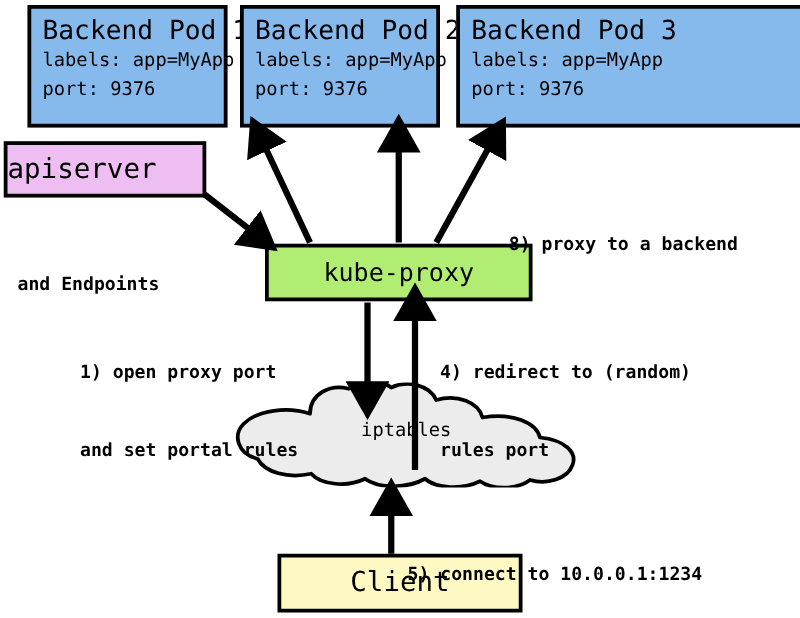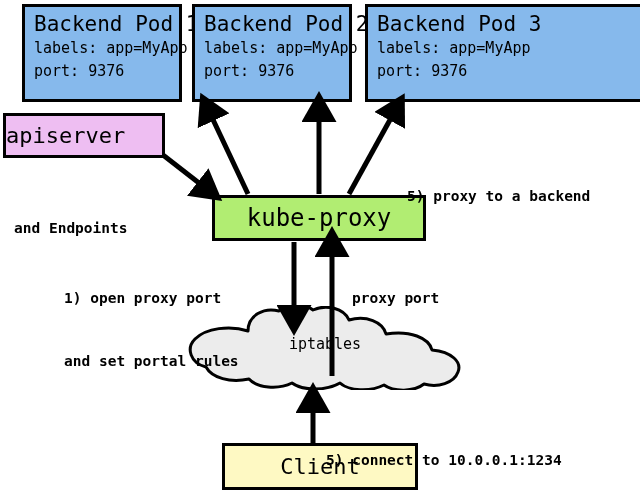--- a/index.html
+++ b/index.html
@@ -62,21 +62,21 @@
     line-height: 39px;
     text-align: left;
   }
 
   
   #kubeproxy {
     left: 212px; top: 195px; width: 214px; height: 46px;
     background: #b1ed72;
   }
   #kubeproxy .label-text {
-    font-size: 24px;
+    font-size: 20px;
     line-height: 40px;
     text-align: center;
   }
 
   
   #client {
     left: 222px; top: 443px; width: 196px; height: 47px;
     background: #fef9c3;
   }
   #client .label-text {
@@ -210,24 +210,25 @@
   <div class="step" id="step1">
     <div>and Endpoints</div>
   </div>
 
   <div class="step" id="step2">
     <div>1) open proxy port</div>
     <div>and set portal rules</div>
   </div>
 
   <div class="step" id="step4">
-    <div>proxy port</div>
+    <div>4) redirect to (random)</div>
+    <div>rules port</div>
   </div>
 
   <div class="step" id="step5">
-    <div>5) proxy to a backend</div>
+    <div>8) proxy to a backend</div>
   </div>
 
   <div class="step" id="step3">
     <div>5) connect to 10.0.0.1:1234</div>
   </div>
 
 </div>
 
 </body></html>

